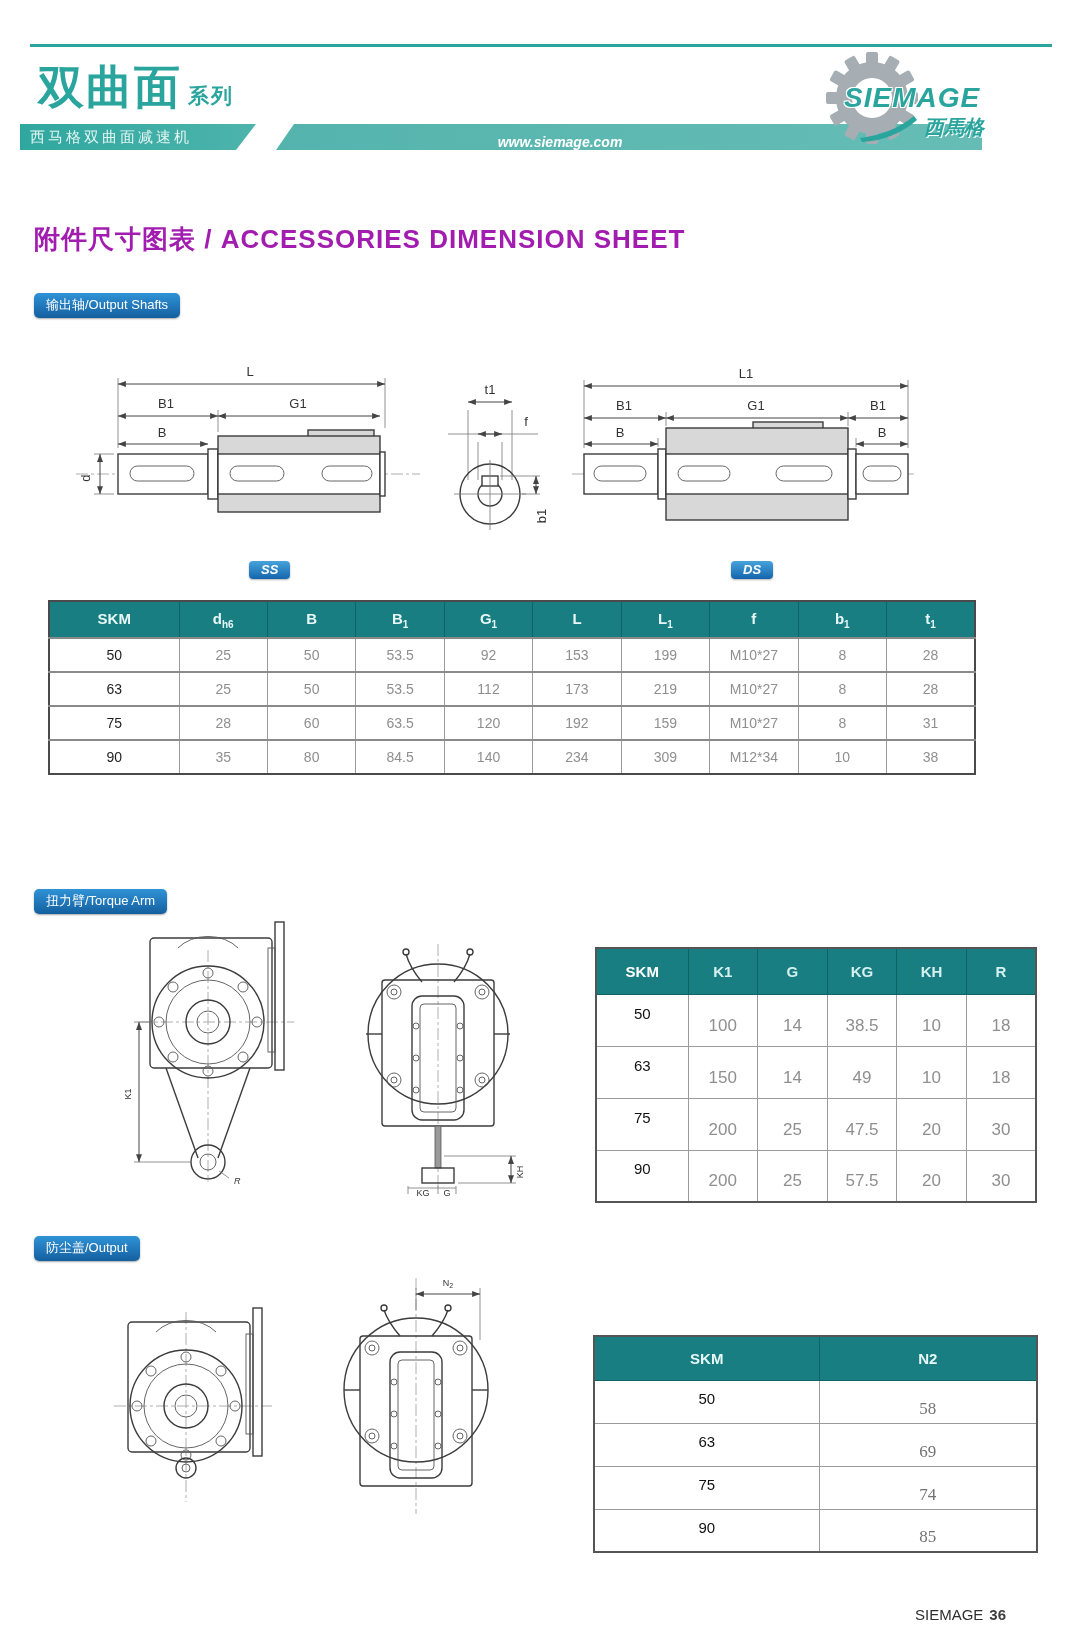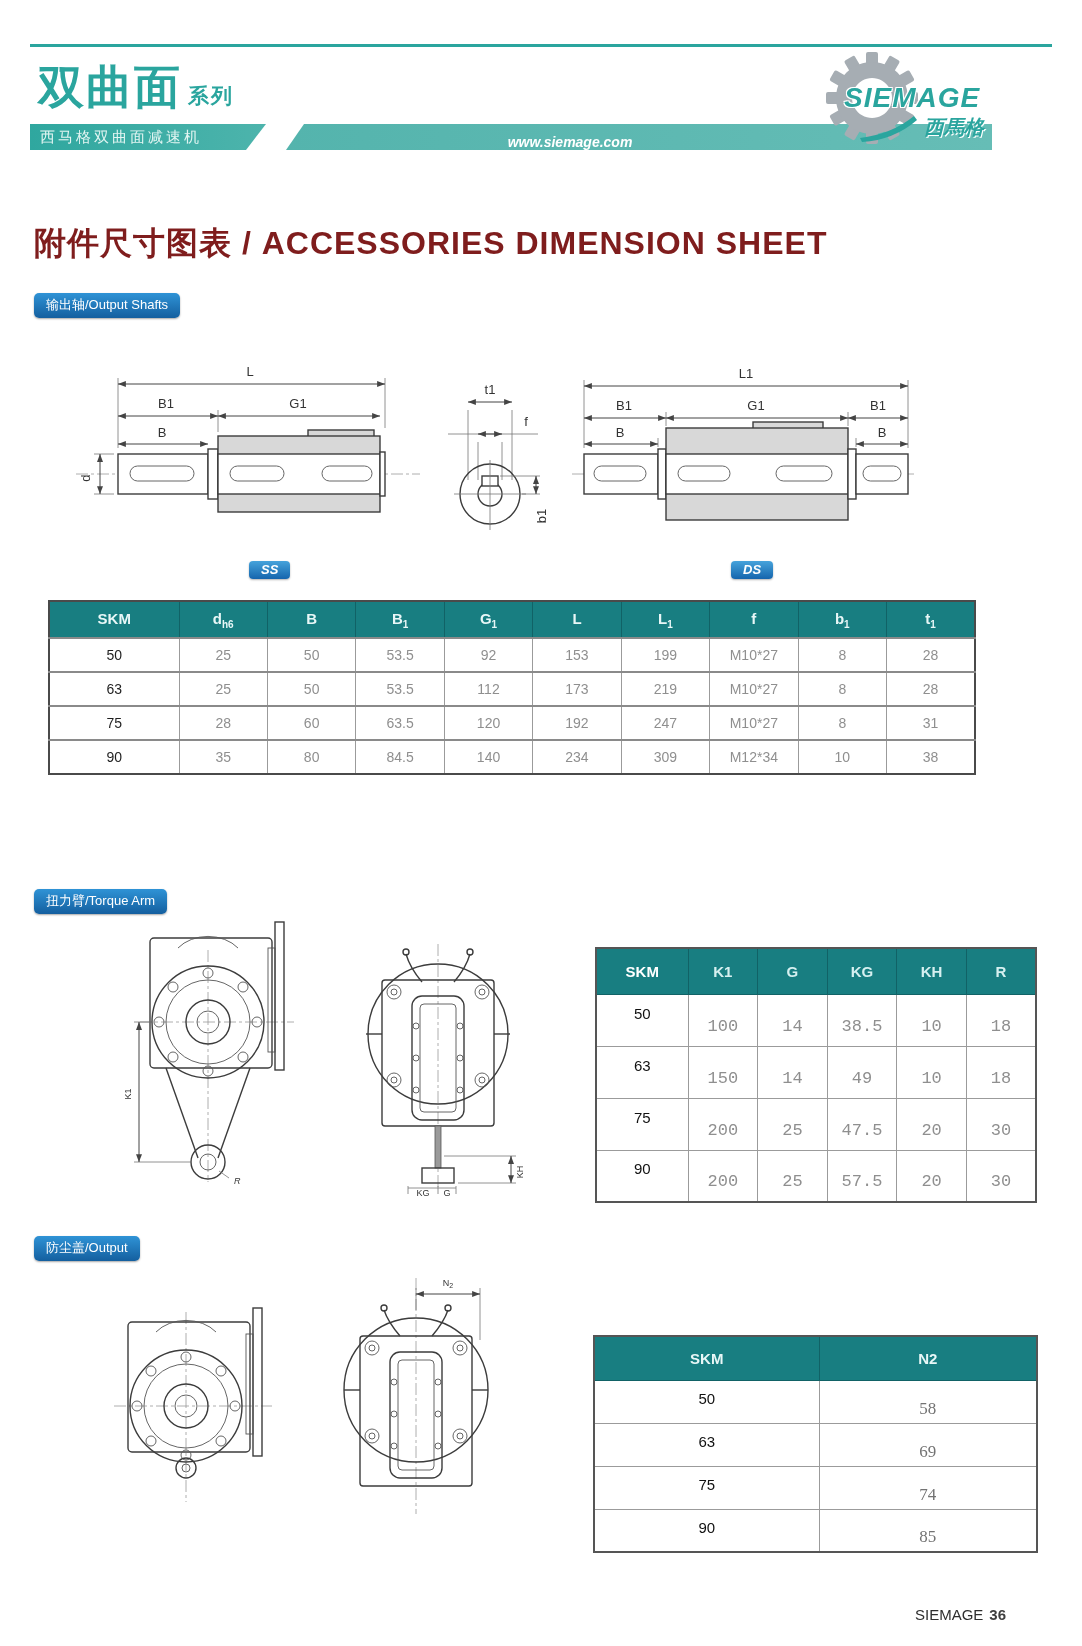--- a/index.html
+++ b/index.html
@@ -8,39 +8,39 @@
 
   .top-rule { position:absolute; left:30px; right:30px; top:44px; height:3px; background:#2aa59e; }
 
   
   .brand-cn { position:absolute; left:38px; top:64px; font-size:46px; font-weight:bold; color:#2aa59e; letter-spacing:2px; line-height:1; }
   .brand-suffix { font-size:21px; font-weight:bold; color:#2aa59e; margin-left:6px; }
   .supplier { position:absolute; left:258px; top:78px; }
   .supplier-cn { font-size:17px; font-weight:bold; color:#2e8b7c; letter-spacing:1px; }
   .supplier-en { font-size:13px; color:#5ab1a9; margin-top:3px; }
 
-  .banner { position:absolute; left:30px; top:124px; height:26px; width:962px; }
+  .banner { position:absolute; left:20px; top:124px; height:26px; width:962px; }
   .banner-left { position:absolute; left:0; top:0; bottom:0; width:236px;
     background:linear-gradient(90deg,#2fa79f,#4db4ac);
     clip-path:polygon(0 0,100% 0,calc(100% - 20px) 100%,0 100%);
     color:#e2f5f2; font-size:15px; letter-spacing:3px; line-height:26px; padding-left:10px; }
   .banner-right { position:absolute; left:256px; top:0; bottom:0; right:0;
     background:linear-gradient(90deg,#54b4ad,#66bdb6);
     clip-path:polygon(18px 0,100% 0,100% 100%,0 100%);
     display:flex; align-items:center; justify-content:flex-end; gap:30px; padding-right:138px;flex-direction:column; }
   .slogan { color:#dcdcdc; font-size:13px; letter-spacing:6px; }
   .website { color:#ffffff; font-weight:bold; font-style:italic; font-size:14px; }
 
   .logo { position:absolute; right:60px; top:50px; width:200px; height:102px; }
   .logo-text { position:absolute; left:22px; top:32px; font-size:28px; font-weight:bold; font-style:italic;
     color:#2aa59e; letter-spacing:1px; text-shadow:1px 1px 0 #fff,-1px -1px 0 #fff,1px -1px 0 #fff,-1px 1px 0 #fff; }
   .logo-cn { position:absolute; left:102px; top:64px; font-size:20px; font-style:italic; font-weight:bold; color:#2aa59e;
     text-shadow:1px 1px 0 #fff;text-align:right; }
 
-  .page-title { position:absolute; left:34px; top:222px; font-size:32px; font-weight:bold; color:#7f1d1d; letter-spacing:1px; }
+  .page-title { position:absolute; left:34px; top:222px; font-size:26px; font-weight:bold; color:#a21caf; letter-spacing:1px; }
 
   .badge { display:inline-block; padding:3px 12px 4px; border-radius:5px; color:#fff; font-size:13px;
     background:linear-gradient(180deg,#2f93d6,#145f9f); box-shadow:0 1px 2px rgba(0,0,0,.35); }
   .badge-output { position:absolute; left:34px; top:293px; }
   .badge-torque { position:absolute; left:34px; top:889px; }
   .badge-cover  { position:absolute; left:34px; top:1236px; }
 
   .tag { display:inline-block; padding:1px 12px 2px; border-radius:4px; color:#fff; font-size:13px; font-weight:bold; font-style:italic;
     background:linear-gradient(180deg,#46a3db,#1565ad); box-shadow:0 1px 2px rgba(0,0,0,.3); }
   .tag-ss { position:absolute; left:249px; top:561px; }
@@ -73,21 +73,21 @@
 
   .table-output { position:absolute; left:48px; top:600px; width:928px; border:2px solid #4a4a4a; }
   .table-output th { height:37px; }
   .table-output td { height:34px; font-size:14px; color:#8f8f8f; border-top-width:2px; border-top-color:#8a8a8a; }
   .table-output td.skm { color:#1f1f1f; }
   .table-output sub { font-size:10px; }
 
   .table-torque { position:absolute; left:595px; top:947px; width:442px; border:2px solid #555; }
   .table-torque th { height:46px; color:#d6f0f0; }
   .table-torque th:first-child { color:#ffffff; }
-  .table-torque td { height:52px; font-family:Liberation Mono, monospace; font-size:17px; color:#8f8f8f;
+  .table-torque td { height:52px; font-family:Liberation Sans, sans-serif; font-size:17px; color:#8f8f8f;
     vertical-align:bottom; padding-bottom:10px; }
   .table-torque td.skm { font-family:"Liberation Sans",sans-serif; font-size:15px; color:#111; vertical-align:middle; padding-bottom:14px; }
 
   .table-cover { position:absolute; left:593px; top:1335px; width:445px; border:2px solid #555; }
   .table-cover th { height:44px; }
   .table-cover td { height:43px; font-family:Liberation Serif, serif; font-size:17px; color:#737373;
     vertical-align:bottom; padding-bottom:4px; }
   .table-cover td.skm { font-family:"Liberation Sans",sans-serif; font-size:15px; color:#111; vertical-align:middle; padding-bottom:6px; }
 
   .footer { position:absolute; right:76px; top:1606px; font-size:15px; color:#2f2f2f; }
@@ -289,21 +289,21 @@
         <td>8</td>
         <td>28</td>
       </tr>
       <tr>
         <td class="skm">75</td>
         <td>28</td>
         <td>60</td>
         <td>63.5</td>
         <td>120</td>
         <td>192</td>
-        <td>247</td>
+        <td>159</td>
         <td>M10*27</td>
         <td>8</td>
         <td>31</td>
       </tr>
       <tr>
         <td class="skm">90</td>
         <td>35</td>
         <td>80</td>
         <td>84.5</td>
         <td>140</td>

